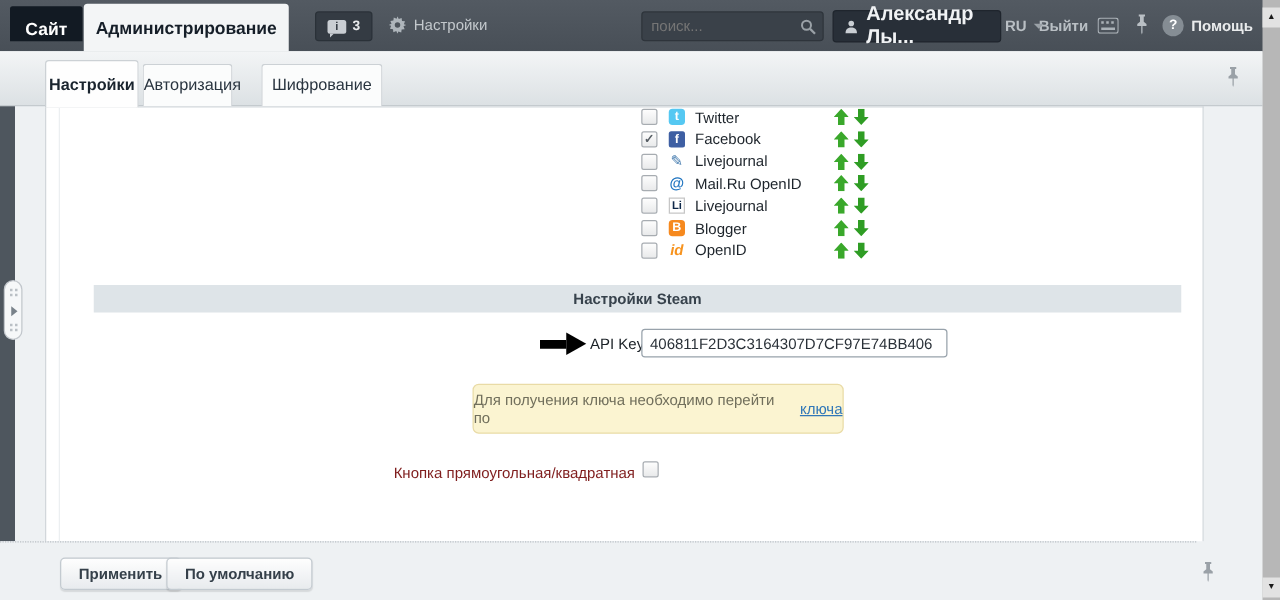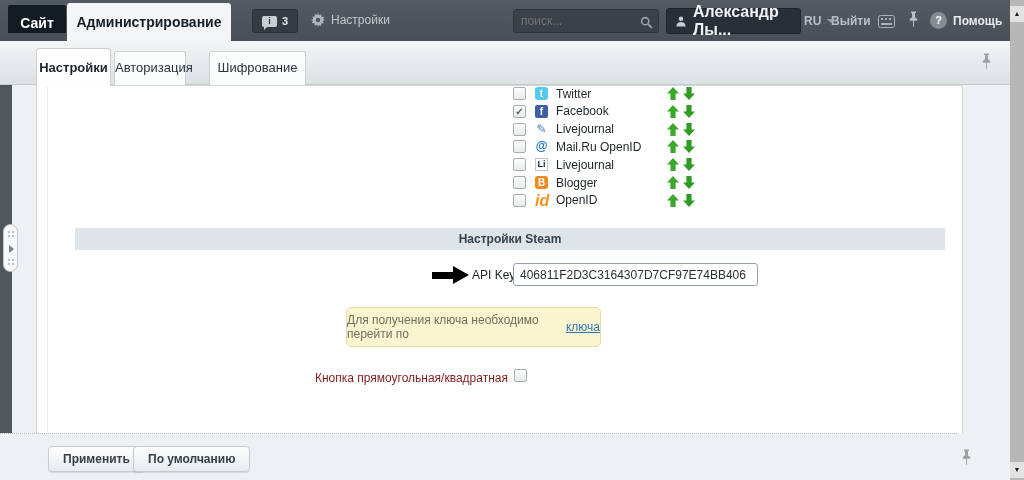--- a/index.html
+++ b/index.html
@@ -77,38 +77,38 @@
   .soc-icon { width:13px; height:13px; margin-left:9px; flex:none; text-align:center; line-height:13px; }
   .soc-label { margin-left:8px; font-size:12px; color:#1d242b; }
   .arrows { margin-left:auto; display:flex; gap:4px; }
   .arrows svg { cursor:pointer; }
   .ic-twitter { background:#55c8f2; color:#fff; font-weight:bold; font-size:10px; border-radius:3px; }
   .ic-facebook { background:#3e5fa3; color:#fff; font-weight:bold; font-size:10px; border-radius:2px; }
   .ic-lj { color:#4179ad; font-size:12px; }
   .ic-mailru { color:#1f74c0; font-weight:bold; font-size:12px; }
   .ic-li { background:#fff; border:1px solid #c6c6c6; color:#10294a; font-weight:bold; font-size:9px; line-height:11px; }
   .ic-blogger { background:#f6891e; color:#fff; font-weight:bold; font-size:10px; border-radius:3px; }
-  .ic-openid { color:#f7931e; font-weight:bold; font-style:italic; font-size:16px; }
+  .ic-openid { color:#f7931e; font-weight:bold; font-style:italic; font-size:12px; }
 
   
   .sec-header { position:absolute; left:75px; width:870px; height:22px; background:#dee4e8;
                 font-size:12px; font-weight:bold; color:#37424c; line-height:22px; text-align:center; }
 
   
   .note-arrow { position:absolute; left:432px; top:266px; display:flex; align-items:center; }
   .note-arrow .stem { width:21px; height:7px; background:#000; }
   .note-arrow .head { width:0; height:0; border-left:16px solid #000;
                       border-top:9px solid transparent; border-bottom:9px solid transparent; }
   .apikey-label { position:absolute; left:472px; top:268px; font-size:12px; color:#1a2026; }
   .apikey-input { position:absolute; left:513px; top:263px; width:245px; height:23px;
                   border:1px solid #98a2ab; border-radius:3px; background:#fff; font-size:12px;
                   color:#2a3138; padding:0 6px; font-family:"Liberation Sans",sans-serif; outline:none; }
 
   
-  .notice { position:absolute; left:346px; top:307px; width:255px; height:40px; background:#fbf4d1;
+  .notice { position:absolute; left:378px; top:307px; width:297px; height:40px; background:#fbf4d1;
             border:1px solid #e9dba6; border-radius:5px; display:flex; align-items:center;
             font-size:12px; color:#716f5c; gap:4px; }
   .notice a { color:#3077b8; text-decoration:underline; cursor:pointer; }
 
   
   .rect-label { position:absolute; left:260px; top:371px; width:248px; text-align:right;
                 font-size:12px; color:#7f1d1d; }
   .rect-cb { position:absolute; left:514px; top:369px; }
 
   

